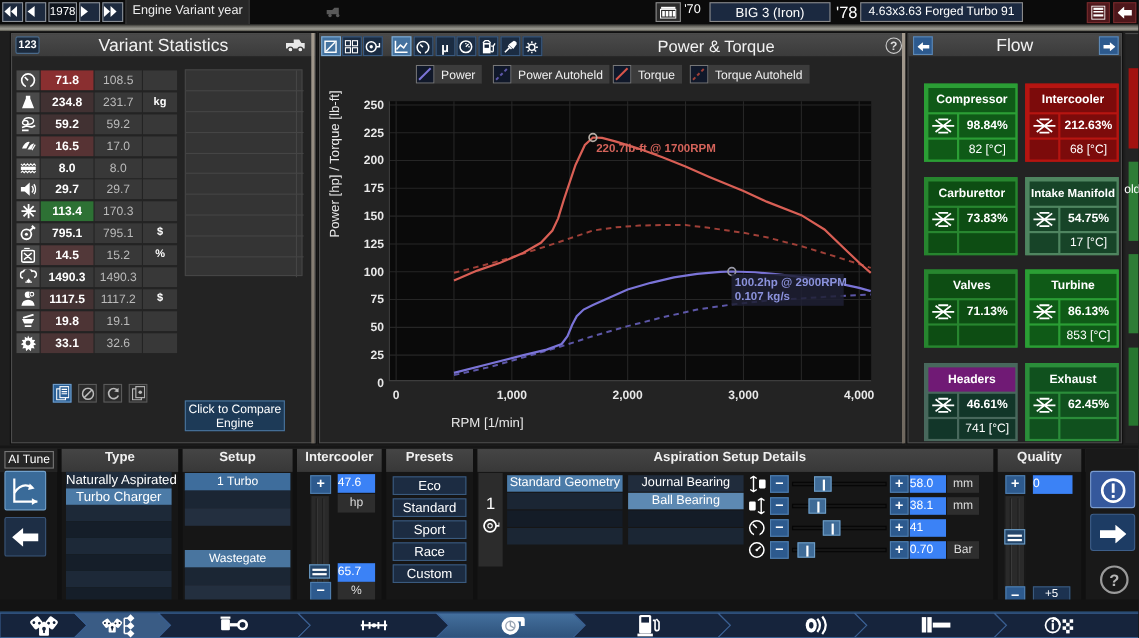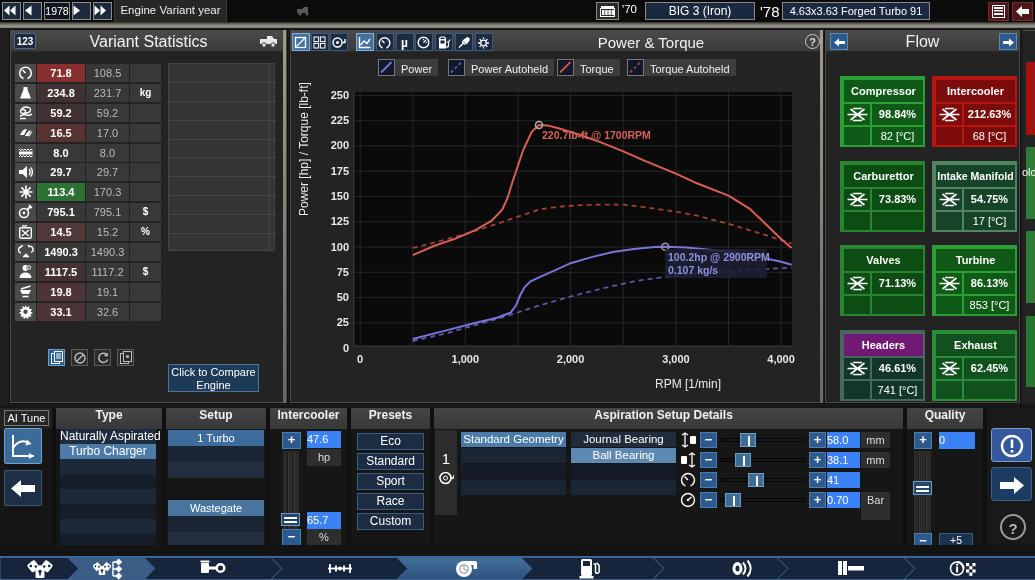--- a/index.html
+++ b/index.html
@@ -395,21 +395,21 @@
 <text x="58" y="67.9" fill="#e8e8e8" font-size="11" font-weight="bold" text-anchor="end" font-family="Liberation Sans">250</text>
 <text x="69.1" y="332" fill="#e8e8e8" font-size="11" font-weight="bold" text-anchor="middle" font-family="Liberation Sans">0</text>
 <text x="174.3" y="332" fill="#e8e8e8" font-size="11" font-weight="bold" text-anchor="middle" font-family="Liberation Sans">1,000</text>
 <text x="279.6" y="332" fill="#e8e8e8" font-size="11" font-weight="bold" text-anchor="middle" font-family="Liberation Sans">2,000</text>
 <text x="384.9" y="332" fill="#e8e8e8" font-size="11" font-weight="bold" text-anchor="middle" font-family="Liberation Sans">3,000</text>
 <text x="490.1" y="332" fill="#e8e8e8" font-size="11" font-weight="bold" text-anchor="middle" font-family="Liberation Sans">4,000</text>
 </svg>
  <div class="abs" style="left:6px;top:80px;width:20px;height:220px;">
         <div style="transform:rotate(-90deg) translate(-105px,0);transform-origin:0 0;width:220px;font-size:12px;color:#e8e8e8;white-space:nowrap;">Power [hp] / Torque [lb-ft]</div>
       </div>
- <div class="abs" style="left:130px;top:346px;width:300px;text-align:right;font-size:12px;color:#e8e8e8;">RPM [1/min]</div>
+ <div class="abs" style="left:119px;top:346px;width:300px;text-align:left;font-size:12px;color:#e8e8e8;">RPM [1/min]</div>
  <div class="abs" style="left:251px;top:98px;font-size:10.5px;font-weight:bold;color:#d4635a;white-space:nowrap;">220.7lb-ft @ 1700RPM</div>
  <div class="abs" style="left:374px;top:218px;width:102px;height:29px;background:rgba(30,32,52,0.85);padding:2px 0 0 3px;font-size:10.5px;font-weight:bold;color:#8b92dc;line-height:13px;white-space:nowrap;">100.2hp @ 2900RPM<br>0.107 kg/s</div>
 </div>
 <div class="panel" id="flowpanel" style="left:825px;width:195px;">
  <div class="phead">
         <div class="ptitle">Flow</div>
       </div>
  <div class="abs" style="left:4px;top:2px;width:18px;height:17px;background:#2d5a8e;border:1px solid #5d88b4;">
         <svg style="display:block;margin:4px auto 0;" width="11" height="9">
           <path d="M11 3 H5 V0.5 L0 4.5 L5 8.5 V6 H11 Z" fill="#fff"></path>
@@ -640,21 +640,21 @@
           <path d="M8 8 L11.5 5" stroke="#fff" stroke-width="1.4"></path>
           <circle cx="8" cy="8" r="1.2" fill="#fff"></circle>
         </svg></div>
 <div class="pm" style="left:700px;top:87px;width:17px;height:16px;line-height:13px;">−</div>
 <div class="track" style="left:720px;top:93px;width:86px;height:4px;"></div>
 <div class="handle" style="left:725px;top:88px;width:16px;height:14px;">
         <div style="position:absolute;left:7px;top:2px;width:1.6px;height:10px;background:#fff;"></div>
       </div>
 <div class="pm" style="left:809px;top:87px;width:17px;height:16px;line-height:13px;">+</div>
 <div class="valbox" style="left:827px;top:87px;width:33px;height:16px;line-height:16px;">0.70</div>
-<div class="unitbox" style="left:861px;top:87px;width:29px;height:28px;line-height:16px;">Bar</div>
+<div class="unitbox" style="left:861px;top:87px;width:29px;height:16px;line-height:16px;">Bar</div>
 <div class="pm" style="left:914px;top:27px;width:18px;">+</div>
 <div class="abs" style="left:913px;top:45px;width:19px;height:85px;background:#2a2a2a;border:1px solid #171717;">
         <div class="abs" style="left:4px;top:2px;width:2px;height:79px;background:#1c1c1c;border-right:1px solid #3a3a3a;"></div>
         <div class="abs" style="left:11px;top:2px;width:2px;height:79px;background:#1c1c1c;border-right:1px solid #3a3a3a;"></div>
       </div>
 <div class="handle" style="left:913px;top:76px;width:19px;height:14px;background:#24466b;">
         <div style="position:absolute;left:2px;top:4px;width:13px;height:1.5px;background:#fff;"></div>
         <div style="position:absolute;left:2px;top:8px;width:13px;height:1.5px;background:#fff;"></div>
       </div>
 <div class="pm" style="left:914px;top:128px;width:18px;">−</div>

